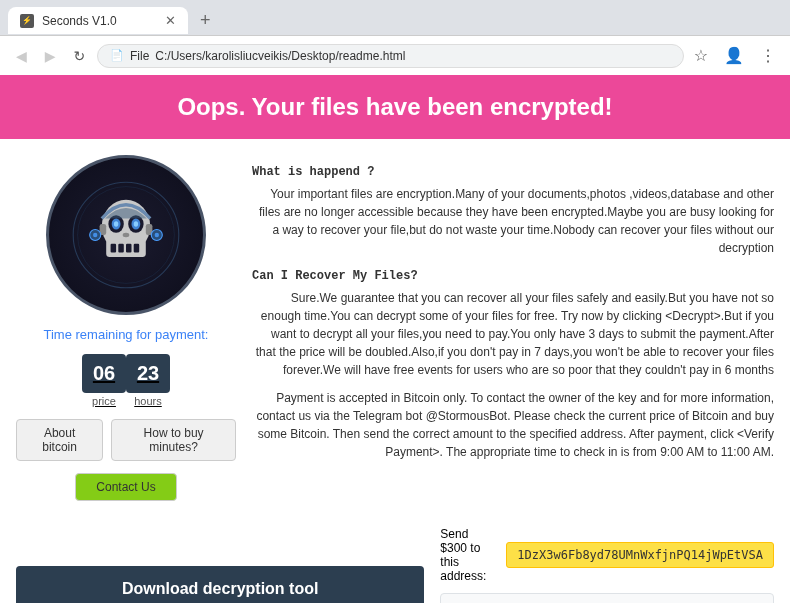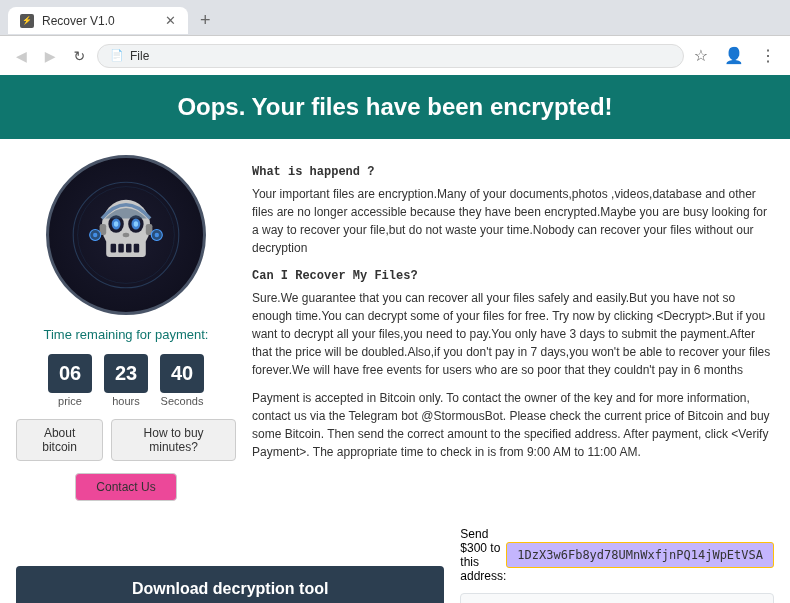--- a/index.html
+++ b/index.html
@@ -84,21 +84,21 @@
     .address-lock { color: #555; font-size: 11px; }
     .nav-icons { display: flex; gap: 8px; align-items: center; }
     .nav-icon { color: #555; font-size: 16px; cursor: pointer; padding: 4px; }
 
     
     .page-content {
       background: #fff;
       padding: 0;
     }
     .page-header {
-      background: #0f766e;
+      background: #ec4899;
       color: #fff;
       text-align: center;
       padding: 18px 20px;
       font-size: 24px;
       font-weight: bold;
     }
     .main-body {
       display: flex;
       padding: 16px;
       gap: 16px;
@@ -120,26 +120,27 @@
       border: 3px solid #4a5568;
       display: flex;
       align-items: center;
       justify-content: center;
       position: relative;
       overflow: hidden;
     }
     .skull-svg { width: 110px; height: 110px; }
     .timer-label {
       font-size: 13px;
-      color: #0f766e;
+      color: #3b82f6;
       text-align: center;
     }
     .timer-boxes {
       display: flex;
-      gap: 12px;
+      gap: 0;
+      text-decoration: underline;
     }
     .timer-box {
       display: flex;
       flex-direction: column;
       align-items: center;
       gap: 2px;
     }
     .timer-value {
       background: #2c3e50;
       color: #fff;
@@ -163,21 +164,21 @@
     .action-btn {
       background: #f0f0f0;
       border: 1px solid #ccc;
       border-radius: 4px;
       padding: 6px 12px;
       font-size: 12px;
       cursor: pointer;
       color: #333;
     }
     .contact-btn {
-      background: #ec4899;
+      background: #84cc16;
       border: 1px solid #ccc;
       border-radius: 4px;
       padding: 6px 20px;
       font-size: 12px;
       cursor: pointer;
       color: #333;
     }
     .download-btn {
       background: #2c3e50;
       color: #fff;
@@ -189,31 +190,31 @@
       cursor: pointer;
       width: 100%;
       text-align: center;
     }
     .right-panel {
       flex: 1;
       font-size: 12px;
       color: #333;
       line-height: 1.5;
     }
-    .right-panel p { margin-bottom: 10px; }
+    .right-panel p { margin-bottom: 10px; text-align: right; }
     .section-title { font-weight: bold; margin-bottom: 4px; margin-top: 8px; font-family: Liberation Mono, monospace; }
     .bitcoin-address-row {
       display: flex;
       align-items: center;
-      gap: 0;
+      gap: 20px;
       margin: 10px 0;
       font-size: 12px;
     }
     .btc-addr-box {
-      background: #c4b5fd;
+      background: #fde047;
       border: 1px solid #ffc107;
       border-radius: 3px;
       padding: 5px 10px;
       font-size: 12px;
       font-family: monospace;
       color: #333;
       flex: 1;
     }
     .footer-note {
       background: #f8f9fa;
@@ -235,32 +236,33 @@
     }
   </style>
 </head>
 <body>
 
 <div>
   <div class="browser-chrome">
     <div class="tab-bar">
       <div class="tab-active">
         <span class="tab-favicon">⚡</span>
-        <span>Recover V1.0</span>
+        <span>Seconds V1.0</span>
         <span class="tab-close">✕</span>
       </div>
       <button class="tab-new">+</button>
     </div>
     <div class="nav-bar">
       <button class="nav-btn disabled">◀</button>
       <button class="nav-btn disabled">▶</button>
       <button class="nav-btn">↻</button>
       <div class="address-bar">
         <span class="address-lock">📄</span>
         <span>File</span>
+        <span>C:/Users/karolisliucveikis/Desktop/readme.html</span>
       </div>
       <div class="nav-icons">
         <span class="nav-icon">☆</span>
         <span class="nav-icon">👤</span>
         <span class="nav-icon">⋮</span>
       </div>
     </div>
   </div>
 
   <div class="page-content">
@@ -312,24 +314,20 @@
         <div class="timer-label">Time remaining for payment:</div>
         <div class="timer-boxes">
           <div class="timer-box">
             <div class="timer-value">06</div>
             <div class="timer-unit">price</div>
           </div>
           <div class="timer-box">
             <div class="timer-value">23</div>
             <div class="timer-unit">hours</div>
           </div>
-          <div class="timer-box">
-            <div class="timer-value">40</div>
-            <div class="timer-unit">Seconds</div>
-          </div>
         </div>
 
         <div class="btn-row">
           <button class="action-btn">About bitcoin</button>
           <button class="action-btn">How to buy minutes?</button>
         </div>
         <button class="contact-btn">Contact Us</button>
       </div>
 
       <div class="right-panel">

